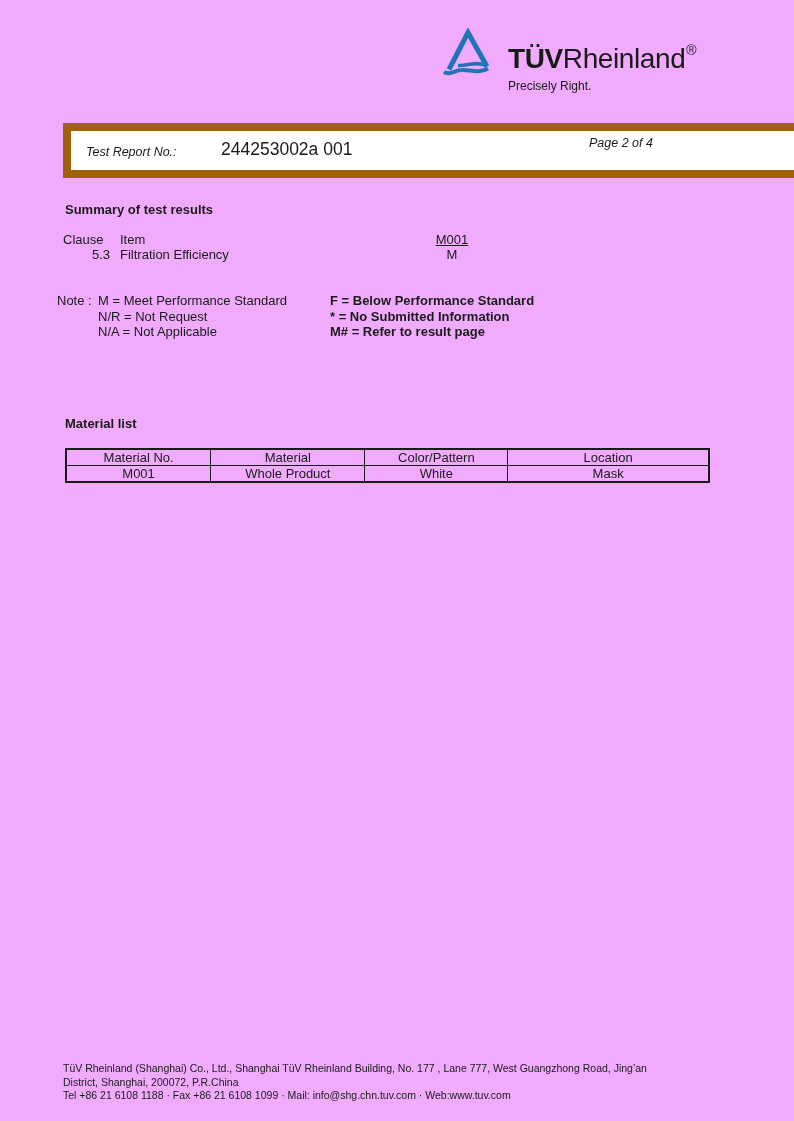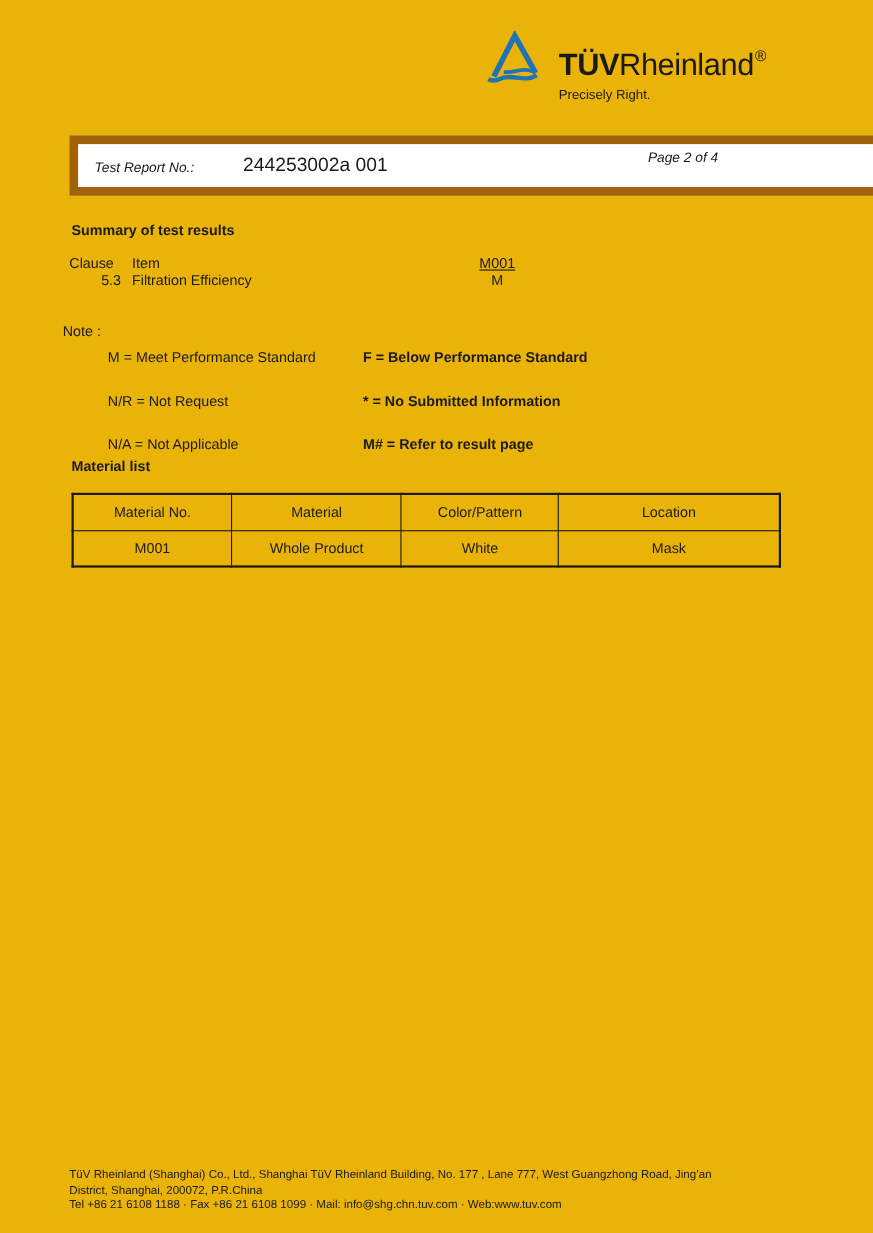--- a/index.html
+++ b/index.html
@@ -2,21 +2,21 @@
 <html><head>
 <meta charset="utf-8">
 <title>Document</title>
 <style>
   * { margin: 0; padding: 0; box-sizing: border-box; }
   html, body { background: #ffffff; }
   .page {
     position: relative;
     width: 794px;
     height: 1121px;
-    background: #eab308;
+    background: #f0abfc;
     font-family: "Liberation Sans", "DejaVu Sans", sans-serif;
     color: #1a1a1a;
     overflow: hidden;
   }
 
   
   .logo {
     position: absolute;
     left: 443px;
     top: 28px;
@@ -89,37 +89,37 @@
   .s-item-h   { position: absolute; left: 120px; top: 232px; }
   .s-m-h      { position: absolute; left: 411px; top: 232px; width: 82px; text-align: center; text-decoration: underline; }
   .s-clause   { position: absolute; left: 80px;  top: 247px; width: 42px; text-align: center; }
   .s-item     { position: absolute; left: 120px; top: 247px; }
   .s-m        { position: absolute; left: 411px; top: 247px; width: 82px; text-align: center; }
 
   
   .note-label { position: absolute; left: 57px; top: 293px; }
   .note-left  { position: absolute; left: 98px;  top: 293px; }
   .note-right { position: absolute; left: 330px; top: 293px; font-weight: bold; }
-  .note-left div, .note-right div { font-size: 13px; line-height: 15.5px; height: 15.5px; margin-top: 24px; }
+  .note-left div, .note-right div { font-size: 13px; line-height: 15.5px; height: 15.5px; }
 
   
   .material-heading { top: 416px; }
   .material-table {
     position: absolute;
     left: 65px;
     top: 448px;
     width: 645px;
     border-collapse: collapse;
     font-size: 13px;
   }
   .material-table th, .material-table td {
     border: 1px solid #1a1a1a;
     font-weight: normal;
     text-align: center;
-    height: 33px;
+    height: 16px;
     padding: 0 4px;
   }
   .material-table { border: 2px solid #1a1a1a; }
   .col-mno { width: 22.5%; }
   .col-mat { width: 24%; }
   .col-col { width: 22.2%; }
   .col-loc { width: 31.3%; }
 
   
   .footer {

